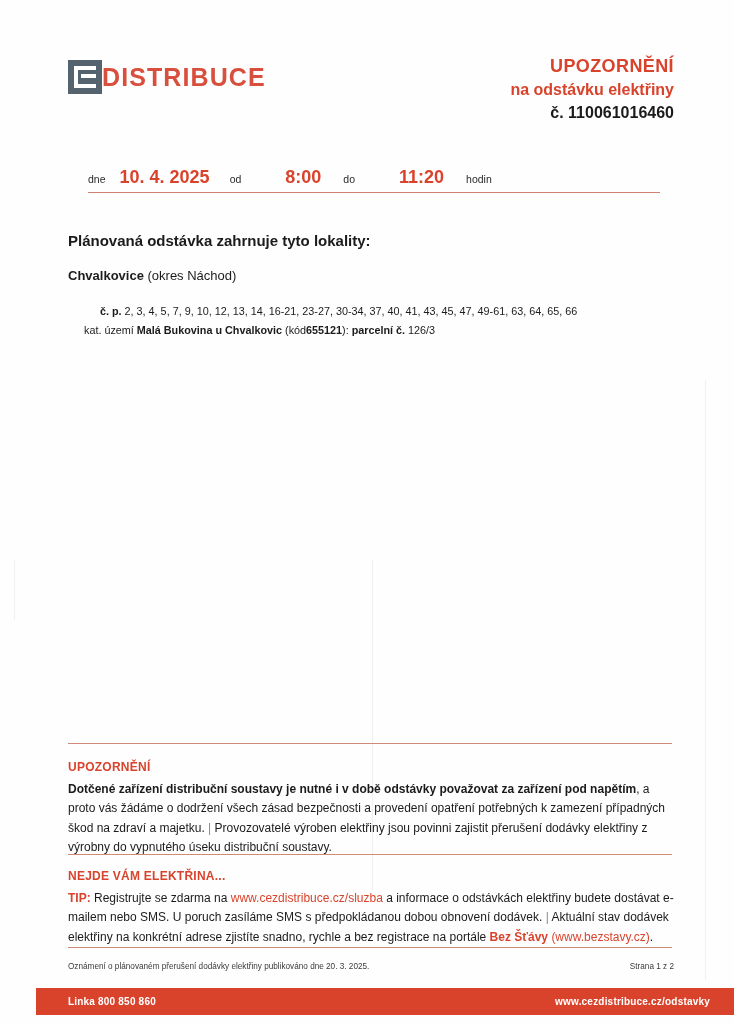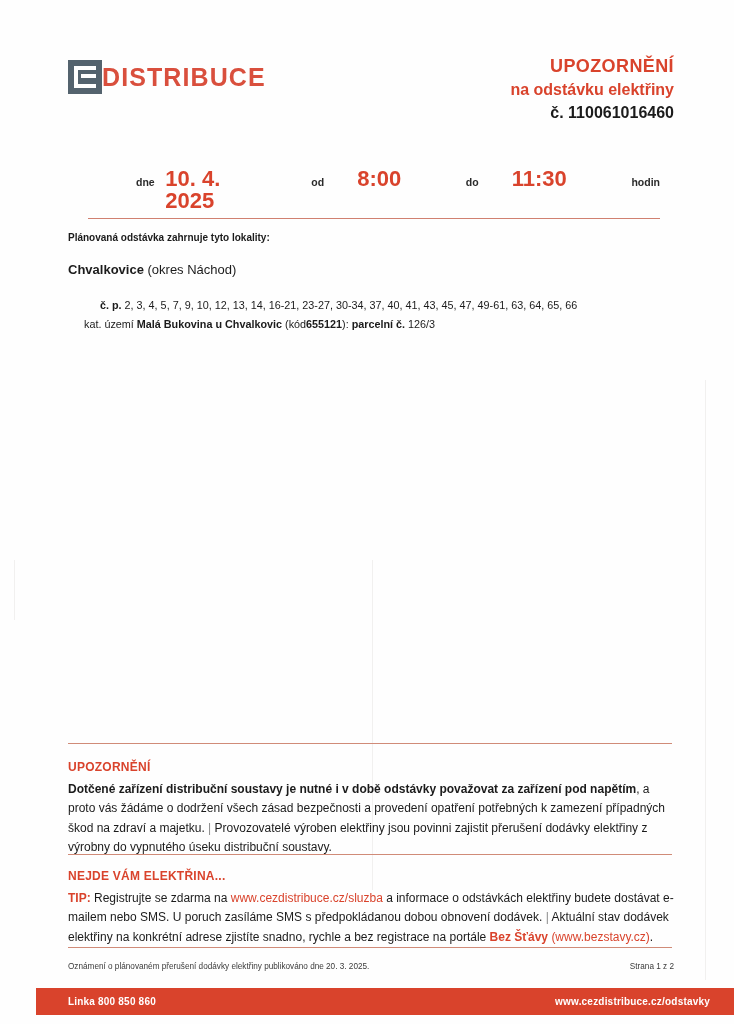--- a/index.html
+++ b/index.html
@@ -113,46 +113,45 @@
     left: 88px;
     top: 168px;
     width: 572px;
     border-bottom: 1.6px solid #d08070;
     padding-bottom: 6px;
     display: flex;
     align-items: baseline;
   }
   .ds-label {
     font-size: 10.5px;
-    font-weight: bold;
+    font-weight: normal;
     color: #2a2a2a;
-    margin-left: 48px;
   }
   .ds-value {
-    font-size: 22px;
+    font-size: 18px;
     font-weight: bold;
     color: #d9432c;
     line-height: 1;
   }
   .ds-gap-a { width: 14px; }
   .ds-gap-b { width: 20px; }
   .ds-gap-c { width: 44px; }
   .ds-gap-d { width: 22px; }
   .ds-gap-e { width: 44px; }
   .ds-gap-f { width: 22px; }
 
   
   .locality {
     position: absolute;
     left: 68px;
     top: 232px;
     width: 600px;
   }
   .loc-title {
-    font-size: 10px;
+    font-size: 15px;
     font-weight: bold;
     color: #1b1b1b;
     margin-bottom: 19px;
   }
   .muni {
     font-size: 13px;
     color: #1b1b1b;
     margin-bottom: 20px;
   }
   .muni b { font-weight: bold; }
@@ -288,21 +287,21 @@
       <span class="ds-label">dne</span>
       <span class="ds-gap-a"></span>
       <span class="ds-value">10. 4. 2025</span>
       <span class="ds-gap-b"></span>
       <span class="ds-label">od</span>
       <span class="ds-gap-c"></span>
       <span class="ds-value">8:00</span>
       <span class="ds-gap-d"></span>
       <span class="ds-label">do</span>
       <span class="ds-gap-e"></span>
-      <span class="ds-value">11:30</span>
+      <span class="ds-value">11:20</span>
       <span class="ds-gap-f"></span>
       <span class="ds-label">hodin</span>
     </div>
 
     <div class="locality">
 
       <div class="loc-title">Plánovaná odstávka zahrnuje tyto lokality:</div>
 
       <div class="muni">
         <b>Chvalkovice</b>

